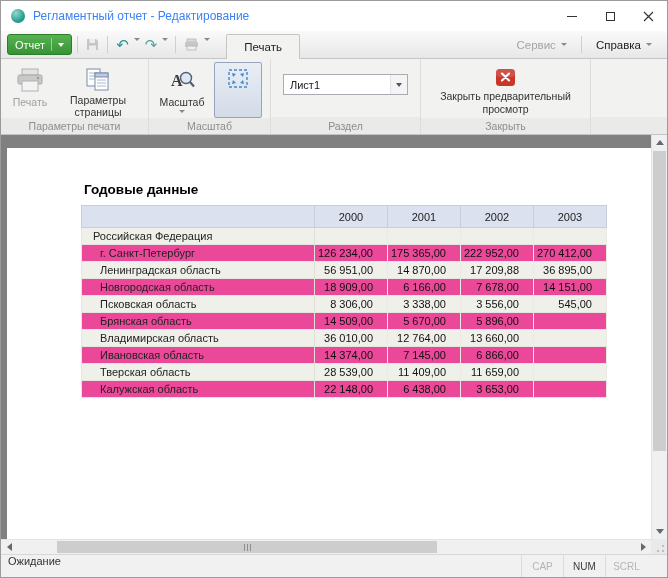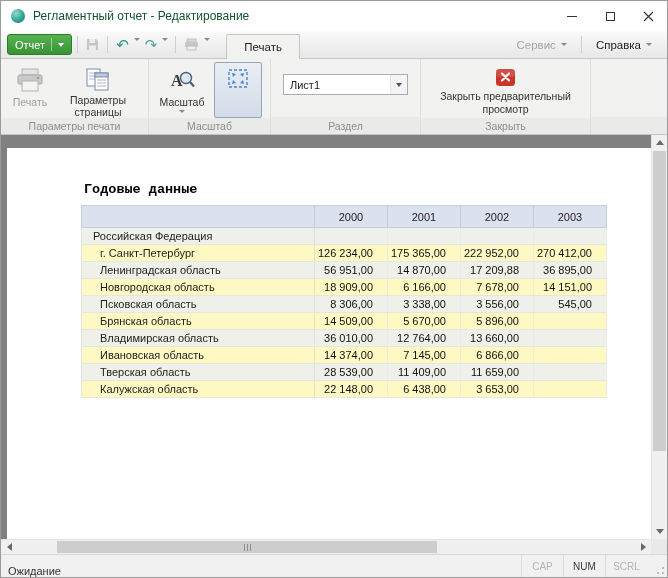--- a/index.html
+++ b/index.html
@@ -17,21 +17,21 @@
   .titlebar {
     height: 30px; background: #ffffff;
     display: flex; align-items: center;
     padding-left: 10px; flex: 0 0 auto;
   }
   .app-icon {
     width: 14px; height: 14px; border-radius: 50%;
     background: radial-gradient(circle at 35% 30%, #8fd8cc, #1e9688 70%);
     margin-right: 8px; flex: 0 0 auto;
   }
-  .window-title { font-size: 12px; color: #14532d; white-space: nowrap; }
+  .window-title { font-size: 12px; color: #3b82f6; white-space: nowrap; }
   .win-controls { margin-left: auto; display: flex; height: 100%; }
   .win-btn { width: 38px; height: 100%; display: flex; align-items: center; justify-content: center; cursor: default; }
   .glyph-min { width: 10px; height: 1px; background: #333; }
   .glyph-max { width: 9px; height: 9px; border: 1px solid #333; }
 
   
   .toolbar {
     height: 27px; flex: 0 0 auto;
     background: linear-gradient(#fafafa, #e7e7e7);
     display: flex; align-items: center;
@@ -110,36 +110,36 @@
     display: flex; align-items: center; justify-content: center;
     border-left: 1px solid #e3e3e3; background: #f4f4f4;
   }
   .tri-down-d { width: 0; height: 0; border-left: 3.5px solid transparent; border-right: 3.5px solid transparent; border-top: 4px solid #555; }
 
   
   .content { flex: 1; position: relative; background: #808080; overflow: hidden; }
   .viewport { position: absolute; left: 0; top: 0; right: 16px; bottom: 15px; background: #808080; overflow: hidden; }
   .page { position: absolute; left: 6px; top: 13px; right: 0; bottom: 0; background: #ffffff; }
 
-  .report-title { margin: 34px 0 8px 77px; font-size: 13.5px; font-weight: bold; color: #000; font-family: Liberation Mono, monospace; }
+  .report-title { margin: 34px 0 8px 77px; font-size: 13.5px; font-weight: bold; color: #000; }
 
   table.report { border-collapse: collapse; margin-left: 74px; font-size: 11px; table-layout: fixed; }
   th.th-blank, th.th-year {
     background: #dce1f0; border: 1px solid #c8cdde;
     height: 22px; font-weight: normal; color: #222;
   }
   th.th-blank { width: 233px; }
   th.th-year  { width: 73px; text-align: center; }
   tr.data-row td { height: 17px; border-bottom: 1px solid #e6e6e0; white-space: nowrap; overflow: hidden; }
   td.td-name { border-left: 1px solid #e6e6e0; border-right: 1px solid #e0e0d9; color: #222; }
   td.td-name.indent-0 { padding-left: 11px; }
   td.td-name.indent-1 { padding-left: 18px; }
   td.td-num { text-align: right; padding-right: 14px; border-right: 1px solid #ebebe4; color: #111; }
   tr.shaded { background: #f0f0ea; }
-  tr.plain  { background: #fef9c3; }
+  tr.plain  { background: #ec4899; }
 
   
   .vscroll { position: absolute; right: 0; top: 0; bottom: 15px; width: 16px; background: #f0f0f0; border-left: 1px solid #e2e2e2; }
   .vs-btn { position: absolute; left: 0; right: 0; height: 15px; display: flex; align-items: center; justify-content: center; }
   .vs-btn.up { top: 0; } .vs-btn.down { bottom: 0; }
   .vs-thumb { position: absolute; left: 1px; right: 1px; top: 16px; height: 300px; background: #cdcdcd; }
   .tri-up    { width: 0; height: 0; border-left: 4px solid transparent; border-right: 4px solid transparent; border-bottom: 5px solid #5f6a73; }
   .tri-downs { width: 0; height: 0; border-left: 4px solid transparent; border-right: 4px solid transparent; border-top: 5px solid #5f6a73; }
   .tri-left  { width: 0; height: 0; border-top: 4px solid transparent; border-bottom: 4px solid transparent; border-right: 5px solid #5f6a73; }
   .tri-right { width: 0; height: 0; border-top: 4px solid transparent; border-bottom: 4px solid transparent; border-left: 5px solid #5f6a73; }
@@ -151,21 +151,21 @@
     position: absolute; left: 56px; width: 380px; top: 1px; bottom: 1px;
     background: #cdcdcd; display: flex; align-items: center; justify-content: center; gap: 2px;
   }
   .grip-line { width: 1px; height: 7px; background: #8f8f8f; }
   .scroll-corner { position: absolute; right: 0; bottom: 0; width: 16px; height: 15px; background: #e9e9e9; }
 
   
   .statusbar {
     height: 23px; flex: 0 0 auto;
     background: #f1f1f1; border-top: 1px solid #d7d7d7;
-    display: flex; align-items: flex-end; padding-left: 7px;
+    display: flex; align-items: flex-start; padding-left: 7px;
     font-size: 11px; color: #333;
   }
   .status-indicators { margin-left: auto; display: flex; align-items: stretch; height: 100%; }
   .status-seg {
     width: 42px; font-size: 10px; color: #b4b4b4;
     border-left: 1px solid #dcdcdc;
     display: flex; align-items: center; justify-content: center;
   }
   .status-seg.active { color: #3a3a3a; }
   .resize-grip { width: 20px; border-left: 1px solid #dcdcdc; position: relative; }

